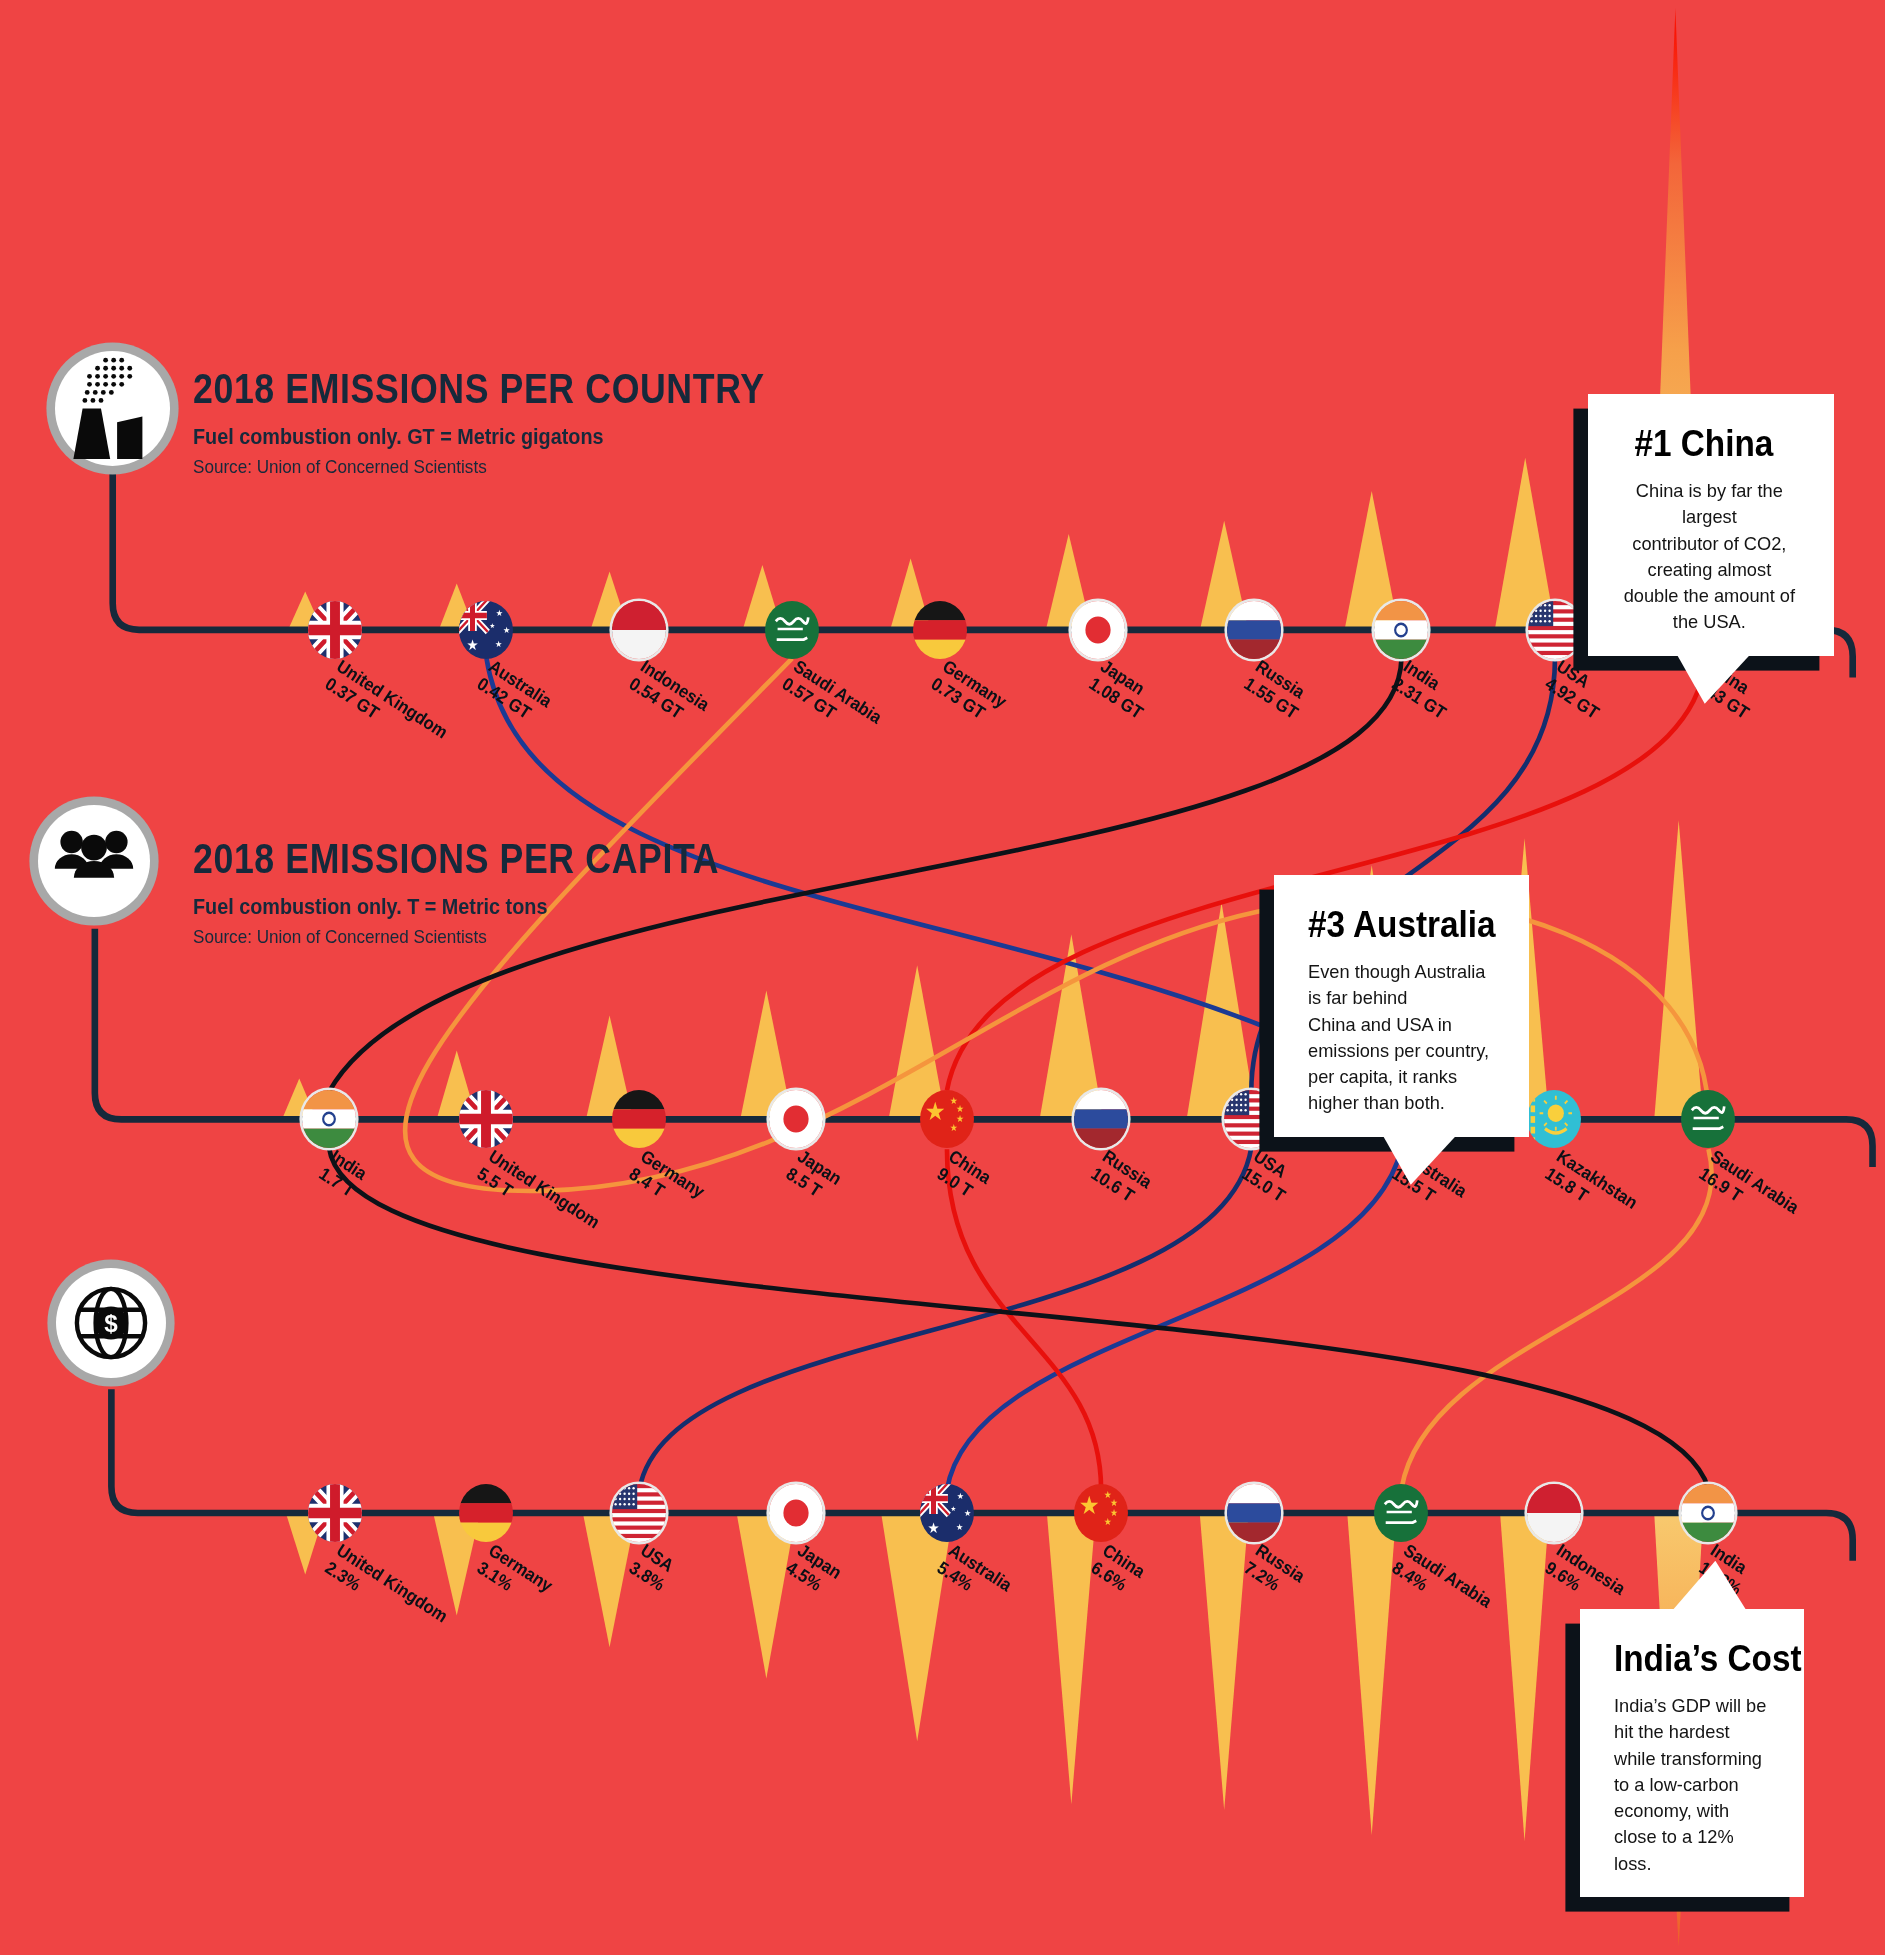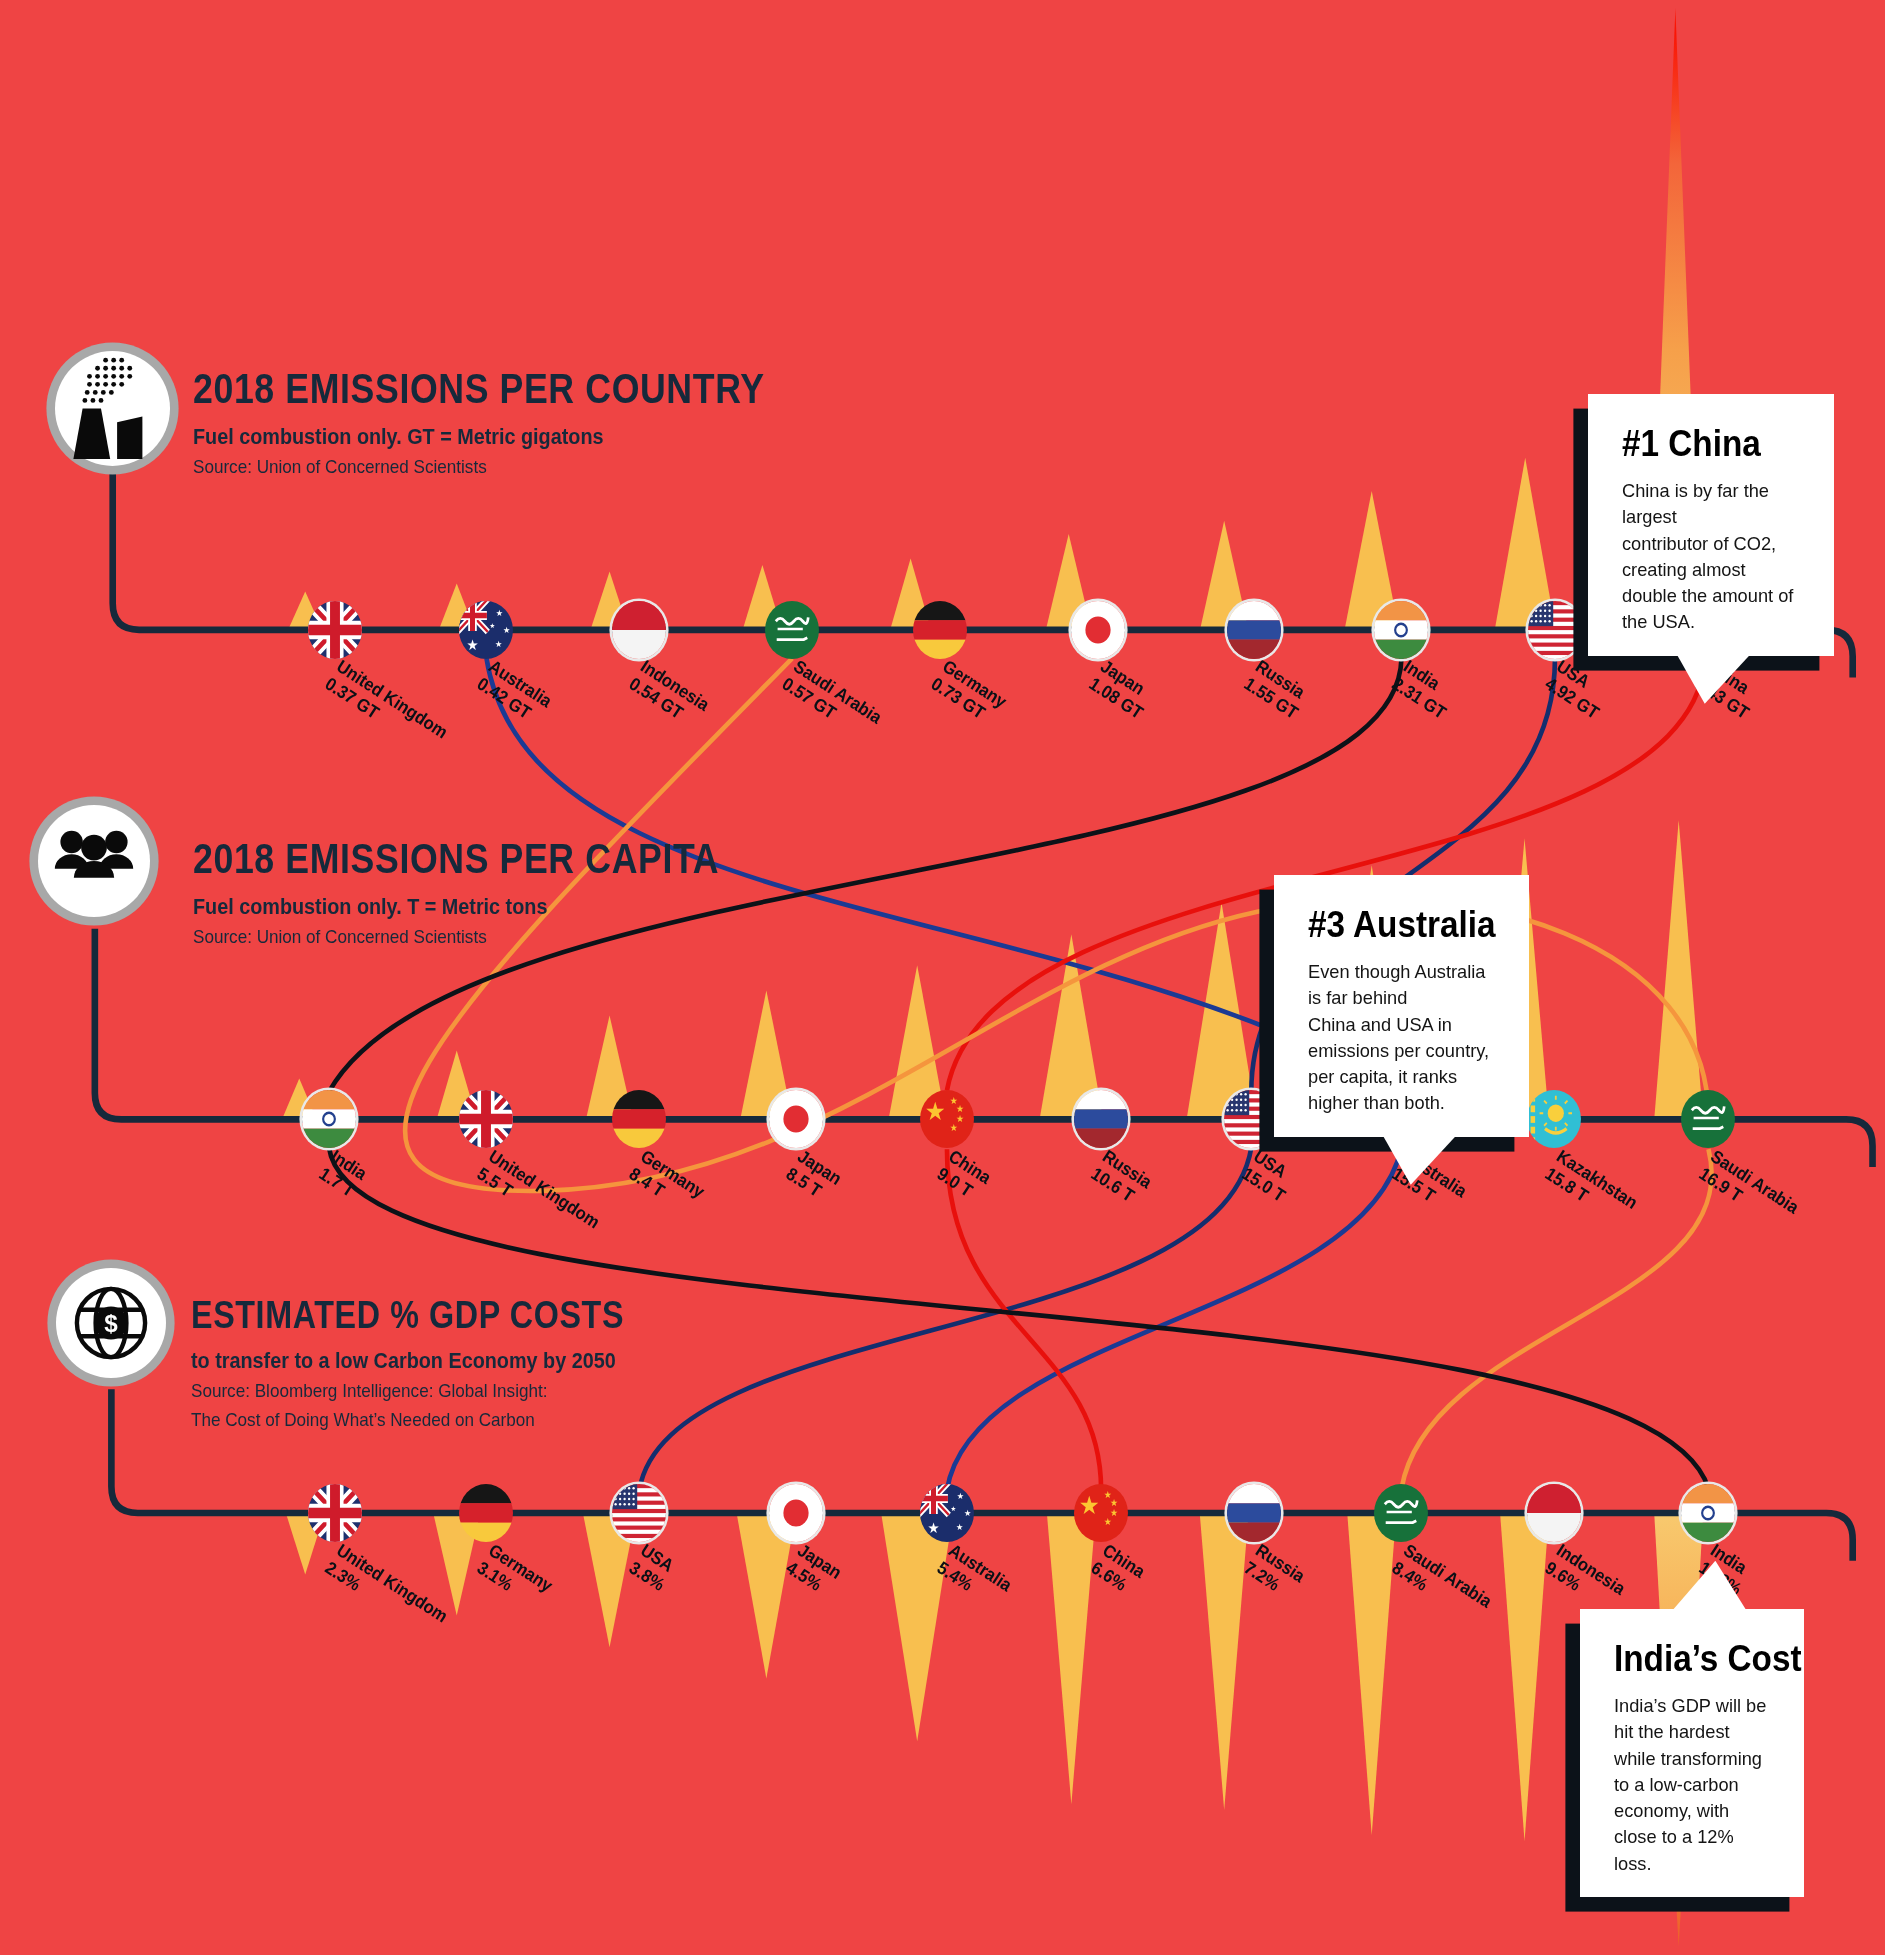--- a/index.html
+++ b/index.html
@@ -97,26 +97,20 @@
   <div class="header" id="header-0" style="left: 193px; top: 365px;">
     <div class="h-title">2018 EMISSIONS PER COUNTRY</div>
     <div class="h-sub">Fuel combustion only. GT = Metric gigatons</div>
     <div class="h-src">Source: Union of Concerned Scientists</div>
   </div>
   <div class="header" id="header-1" style="left: 193px; top: 835px;">
     <div class="h-title">2018 EMISSIONS PER CAPITA</div>
     <div class="h-sub">Fuel combustion only. T = Metric tons</div>
     <div class="h-src">Source: Union of Concerned Scientists</div>
   </div>
-  <div class="header" id="header-2" style="left: 191px; top: 1294px;">
-    <div class="h-title" style="font-size: 38px;">ESTIMATED % GDP COSTS</div>
-    <div class="h-sub">to transfer to a low Carbon Economy by 2050</div>
-    <div class="h-src">Source: Bloomberg Intelligence: Global Insight:</div>
-    <div class="h-src">The Cost of Doing What’s Needed on Carbon</div>
-  </div>
 
   <div class="section-icon" id="icon-0" style="height: 115px; width: 115px; left: 55px; top: 351px;">
     <svg viewBox="0 0 100 100" id="factory-svg">
         <g fill="#0a0a0a">
           <path d="M16,94 L24,50 L40,50 L48,94 Z"></path>
           <path d="M54,94 V62 L76,57 V94 Z"></path>
           <circle cx="44" cy="8" r="2.1"></circle>
           <circle cx="51" cy="8" r="2.1"></circle>
           <circle cx="58" cy="8" r="2.1"></circle>
           <circle cx="37" cy="15" r="2.1"></circle>
@@ -627,21 +621,21 @@
           <rect y="40" width="60" height="20" fill="#3d8b3f"></rect>
           <circle cx="30" cy="30" r="6.5" fill="none" stroke="#23408e" stroke-width="2.4"></circle>
         </svg>
       </div>
       <div class="cty-label" style="left: 1718px; top: 1540px;">
         <div>India</div>
         <div>11.8%</div>
       </div>
     </div>
 
-  <div class="callout" id="callout-0" style="left: 1588px; top: 394px; width: 246px; min-height: 160px;">
+  <div class="callout" id="callout-0" style="left: 1588px; top: 394px; width: 246px; min-height: 160px; text-align: center;">
     <div class="co-pad">
       <div class="co-title">#1 China</div>
       <div class="co-body">China is by far the largest
 contributor of CO2, creating almost
 double the amount of the USA.</div>
     </div>
     <div class="tail bottom" style="left: 89px;"></div>
   </div>
   <div class="callout" id="callout-1" style="left: 1274px; top: 875px; width: 255px; min-height: 163px;">
     <div class="co-pad">

